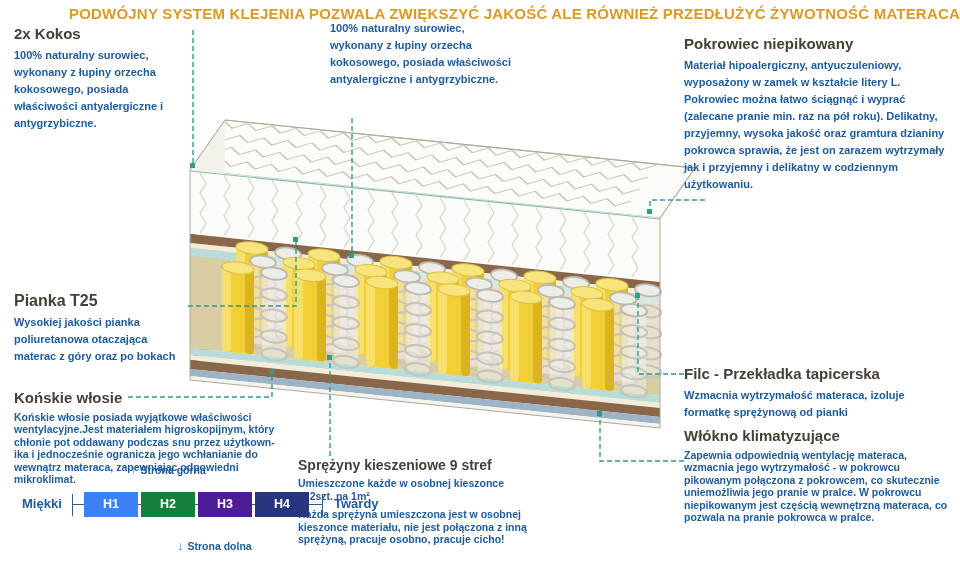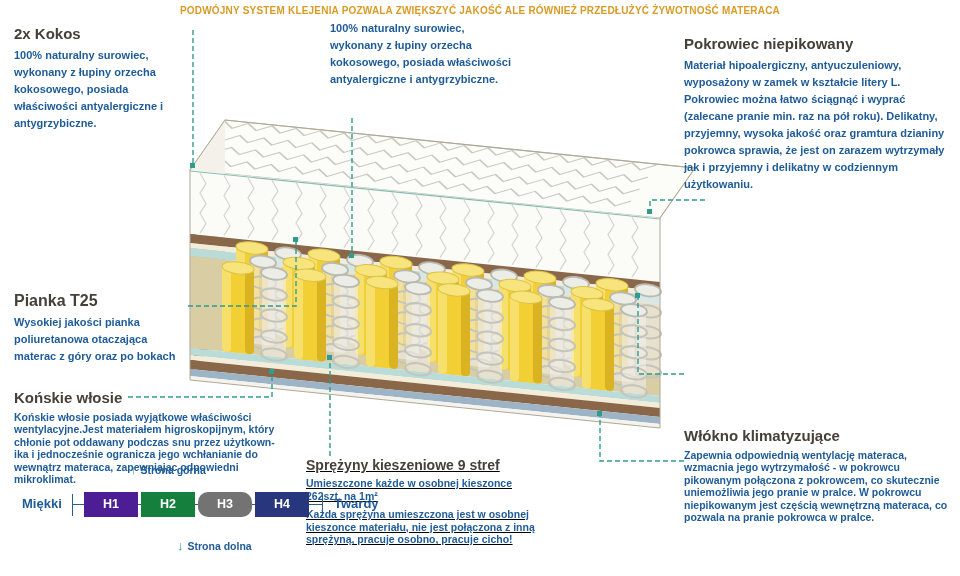--- a/index.html
+++ b/index.html
@@ -1,19 +1,19 @@
 <!DOCTYPE html>
 <html><head>
 <meta charset="utf-8">
 <style>
   html,body{margin:0;padding:0;background:#fff;}
   #page{position:relative;width:960px;height:576px;overflow:hidden;background:#fff;
         font-family:"Liberation Sans",sans-serif;}
-  .hdr{position:absolute;top:5px;left:0;width:100%;text-align:center;
-       font-size:10px;font-weight:700;color:#D99A26;letter-spacing:.2px;z-index:3;}
+  .hdr{position:absolute;top:5px;left:0;width:100%;text-align:right;
+       font-size:15px;font-weight:700;color:#D99A26;letter-spacing:.2px;z-index:3;}
   #mat{position:absolute;left:0;top:0;z-index:1;}
   .callout{position:absolute;z-index:2;}
   .ct{font-weight:700;color:#474038;font-size:15px;margin:0 0 4px 0;line-height:1.1;}
   .ct.t16{font-size:16px;}
   .ct.t14{font-size:14px;}
   .cb{font-weight:700;color:#1E5B99;font-size:11px;line-height:17px;}
   .cb.small{font-size:10.5px;line-height:12.5px;}
   .cb p{margin:0 0 6px 0;}
   #scale{position:absolute;left:14px;top:486px;width:420px;height:90px;z-index:2;}
   .sc-soft{position:absolute;left:8px;top:10px;font-size:13px;font-weight:700;color:#1E5B99;}
@@ -194,46 +194,50 @@
   <div class="callout" style="left:14px;top:292px;width:172px;">
     <div class="ct t16">Pianka T25</div>
     <div class="cb">Wysokiej jakości pianka poliuretanowa otaczająca materac z góry oraz po bokach</div>
   </div>
 
   <div class="callout" style="left:14px;top:390px;width:270px;">
     <div class="ct">Końskie włosie</div>
     <div class="cb small">Końskie włosie posiada wyjątkowe właściwości wentylacyjne.Jest materiałem higroskopijnym, który chłonie pot oddawany podczas snu przez użytkown­ika i jednocześnie ogranicza jego wchłanianie do wewnątrz materaca, zapewniając odpowiedni mikroklimat.</div>
   </div>
 
-  <div class="callout" style="left:306px;top:458px;width:232px;text-decoration:underline;">
+  <div class="callout" style="left:298px;top:458px;width:232px;">
     <div class="ct t14">Sprężyny kieszeniowe 9 stref</div>
     <div class="cb small">
       <p>Umieszczone każde w osobnej kieszonce 262szt. na 1m²</p>
       <p>Każda sprężyna umieszczona jest w osobnej kieszonce materiału, nie jest połączona z inną sprężyną, pracuje osobno, pracuje cicho!</p>
     </div>
   </div>
 
+  <div class="callout" style="left:684px;top:366px;width:262px;">
+    <div class="ct" style="width:200px;">Filc - Przekładka tapicerska</div>
+    <div class="cb">Wzmacnia wytrzymałość materaca, izoluje formatkę sprężynową od pianki</div>
+  </div>
 
   <div class="callout" style="left:684px;top:428px;width:266px;">
     <div class="ct">Włókno klimatyzujące</div>
     <div class="cb small">Zapewnia odpowiednią wentylację materaca, wzmacnia jego wytrzymałość - w pokrowcu pikowanym połączona z pokrowcem, co skutecznie uniemożliwia jego pranie w pralce. W pokrowcu niepikowanym jest częścią wewnętrzną materaca, co pozwala na pranie pokrowca w pralce.</div>
   </div>
 
   <div id="scale">
     <div class="side-note" style="left:116px;top:-24px;">
       <span class="arrow">↑</span><span>Strona górna</span>
     </div>
 
     <span class="sc-soft">Miękki</span>
     <div class="sc-tick" style="left:58px;"></div>
     <div class="sc-line" style="left:58px;width:250px;"></div>
     <div class="sc-boxes">
-      <div class="sc-box" style="background: #4c1d95;">H1</div>
+      <div class="sc-box" style="background: #3b82f6;">H1</div>
       <div class="sc-box" style="background: #15803d;">H2</div>
-      <div class="sc-box" style="background: #737373; border-radius: 10px;">H3</div>
+      <div class="sc-box" style="background: #4c1d95;">H3</div>
       <div class="sc-box" style="background: rgb(40, 54, 125);">H4</div>
     </div>
     <div class="sc-tick" style="left:308px;"></div>
     <span class="sc-hard">Twardy</span>
 
     <div class="side-note" style="left:163px;top:52px;">
       <span class="arrow">↓</span><span>Strona dolna</span>
     </div>
   </div>
 

